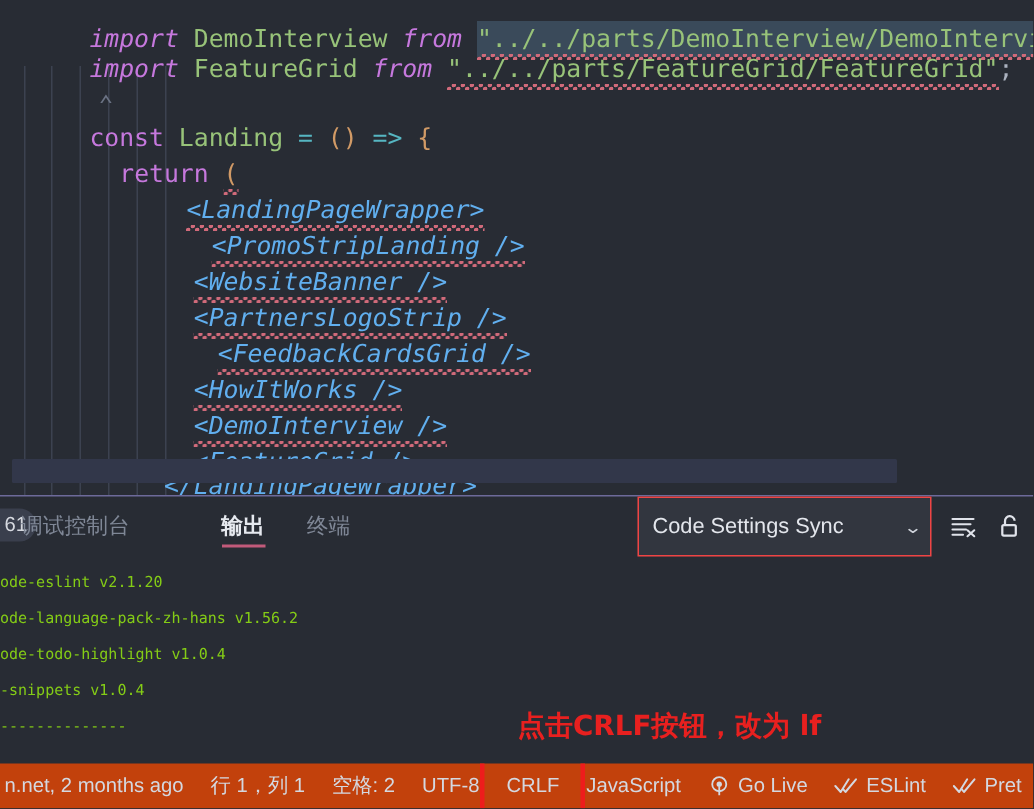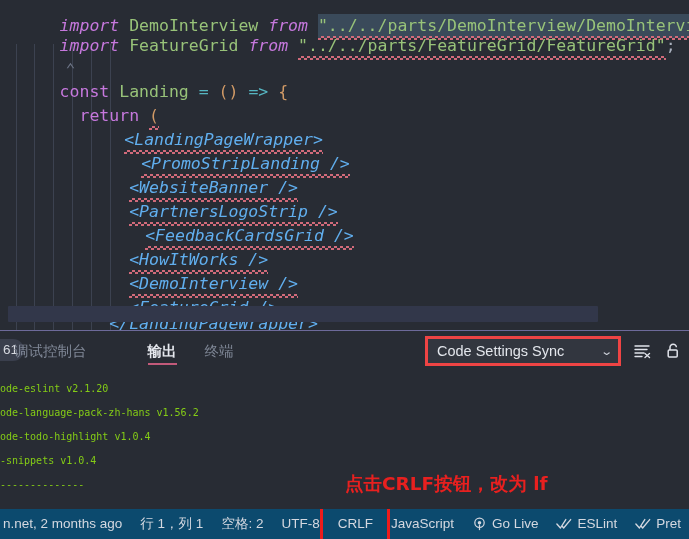--- a/index.html
+++ b/index.html
@@ -148,23 +148,23 @@
     display: flex;
     align-items: center;
     gap: 10px;
     padding-right: 4px;
   }
 
   .sel-box {
     display: flex;
     align-items: center;
     justify-content: space-between;
-    width: 196px; height: 30px;
+    width: 196px; height: 40px;
     background: #32363f;
-    border: 3px solid #ef4444;
+    border: 1px solid #ef4444;
     color: #e3e6ec;
     font-size: 14.5px;
     padding: 0 7px 0 9px;
     cursor: pointer;
   }
   .chev {
     font-size: 11px;
     color: #cfd3db;
     transform: scaleX(1.4);
   }
@@ -200,21 +200,21 @@
     font-size: 18.5px;
     font-weight: bold;
     white-space: nowrap;
     font-family: "DejaVu Sans", sans-serif;
   }
 
   
   #statusbar {
     position: absolute;
     left: 0; bottom: 0; width: 689px; height: 30px;
-    background: #0c4a6e;
+    background: #c2410c;
     display: flex;
     align-items: center;
     font-size: 13.5px;
     color: #d4d8e0;
     overflow: hidden;
   }
   .sbitem {
     height: 30px;
     line-height: 30px;
     padding: 0 9px;

